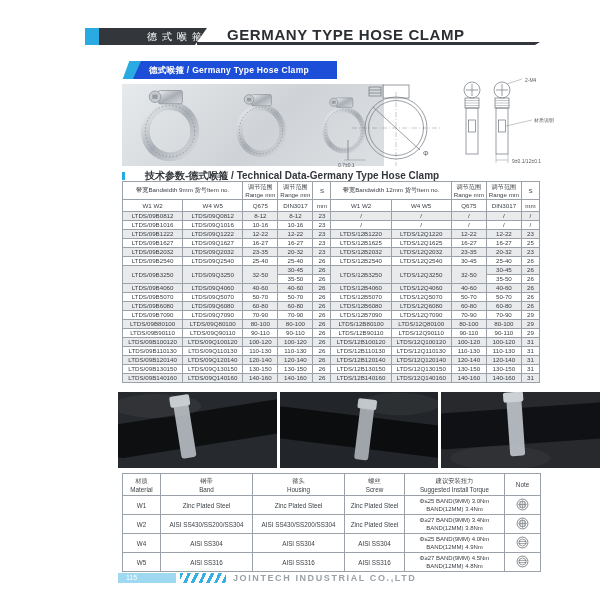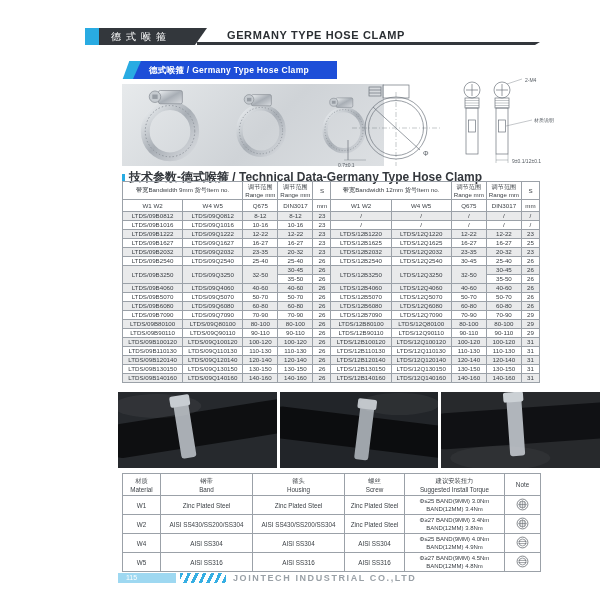--- a/index.html
+++ b/index.html
@@ -4,46 +4,46 @@
 <style>
   html,body{margin:0;padding:0;}
   body{width:600px;height:600px;background:#ffffff;position:relative;overflow:hidden;
        font-family:"Liberation Sans",sans-serif;color:#3a3f44;}
 
   
   .top-header{position:absolute;left:85px;top:28px;width:455px;height:17px;}
   .hdr-blue{position:absolute;left:0;top:0;width:14px;height:17px;background:#29abe2;}
   .hdr-dark{position:absolute;left:14px;top:0;width:108px;height:17px;background:#33373c;
             clip-path:polygon(0 0,100% 0,calc(100% - 12px) 100%,0 100%);
-            color:#fff;font-size:10px;line-height:17px;letter-spacing:5px;padding-left:12px;box-sizing:border-box;}
+            color:#fff;font-size:10px;line-height:17px;letter-spacing:5px;padding-left:12px;box-sizing:border-box;text-align:right;}
   .hdr-line{position:absolute;left:112px;bottom:0;width:343px;height:3px;background:#33373c;
             clip-path:polygon(0 0,100% 0,calc(100% - 5px) 100%,0 100%);}
-  .hdr-en{position:absolute;left:142px;top:0;font-size:11px;font-weight:bold;color:#2b2f33;
+  .hdr-en{position:absolute;left:142px;top:0;font-size:15px;font-weight:bold;color:#2b2f33;
           letter-spacing:.6px;line-height:14px;}
 
   
   .banner{position:absolute;left:125px;top:61px;width:212px;height:18px;}
   .banner-accent{position:absolute;left:1px;top:0;width:13px;height:18px;background:#29abe2;
                  transform:skewX(-20deg);}
   .banner-dark{position:absolute;left:8px;top:0;right:0;height:18px;background:#1d4ed8;
                clip-path:polygon(8px 0,100% 0,100% 100%,0 100%);
                color:#fff;font-size:8.5px;font-weight:bold;line-height:18px;padding-left:16px;box-sizing:border-box;
                letter-spacing:.3px;}
 
   
   .product-photos{position:absolute;left:122px;top:84px;width:262px;height:82px;
                   background:linear-gradient(135deg,#e7eaec 0%,#cfd3d7 55%,#dde0e3 100%);
                   display:flex;align-items:center;justify-content:space-around;}
 
   
   .tech-drawing{position:absolute;left:336px;top:76px;width:264px;height:92px;}
 
   
-  .tech-title{position:absolute;left:122px;top:169px;font-size:12px;font-weight:bold;color:#33373c;
-              display:flex;align-items:center;gap:4px;}
+  .tech-title{position:absolute;left:122px;top:169px;font-size:10px;font-weight:bold;color:#33373c;
+              display:flex;align-items:center;gap:20px;}
   .bluebar{display:inline-block;width:3px;height:8px;background:#29abe2;}
 
   
   table.spec{position:absolute;left:122px;top:181px;width:418px;border-collapse:collapse;
              table-layout:fixed;font-size:6.2px;}
   table.spec th,table.spec td{border:1px solid #9ba1a8;padding:0;text-align:center;
              font-weight:normal;overflow:hidden;white-space:nowrap;}
   table.spec thead tr.h1 th{height:17px;font-size:6.2px;}
   table.spec thead tr.h2 th{height:11px;}
   table.spec td{height:8px;line-height:8px;}

